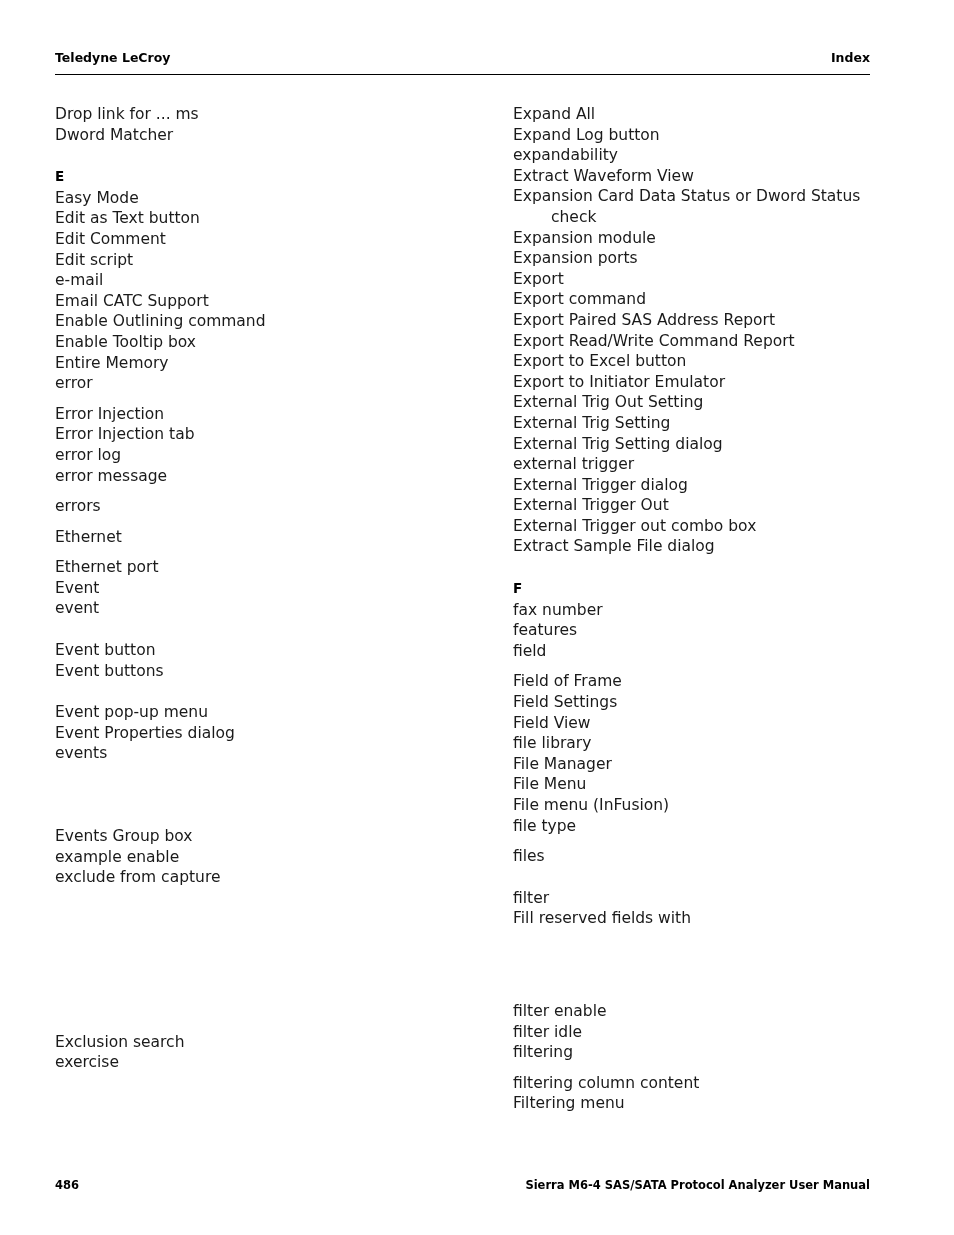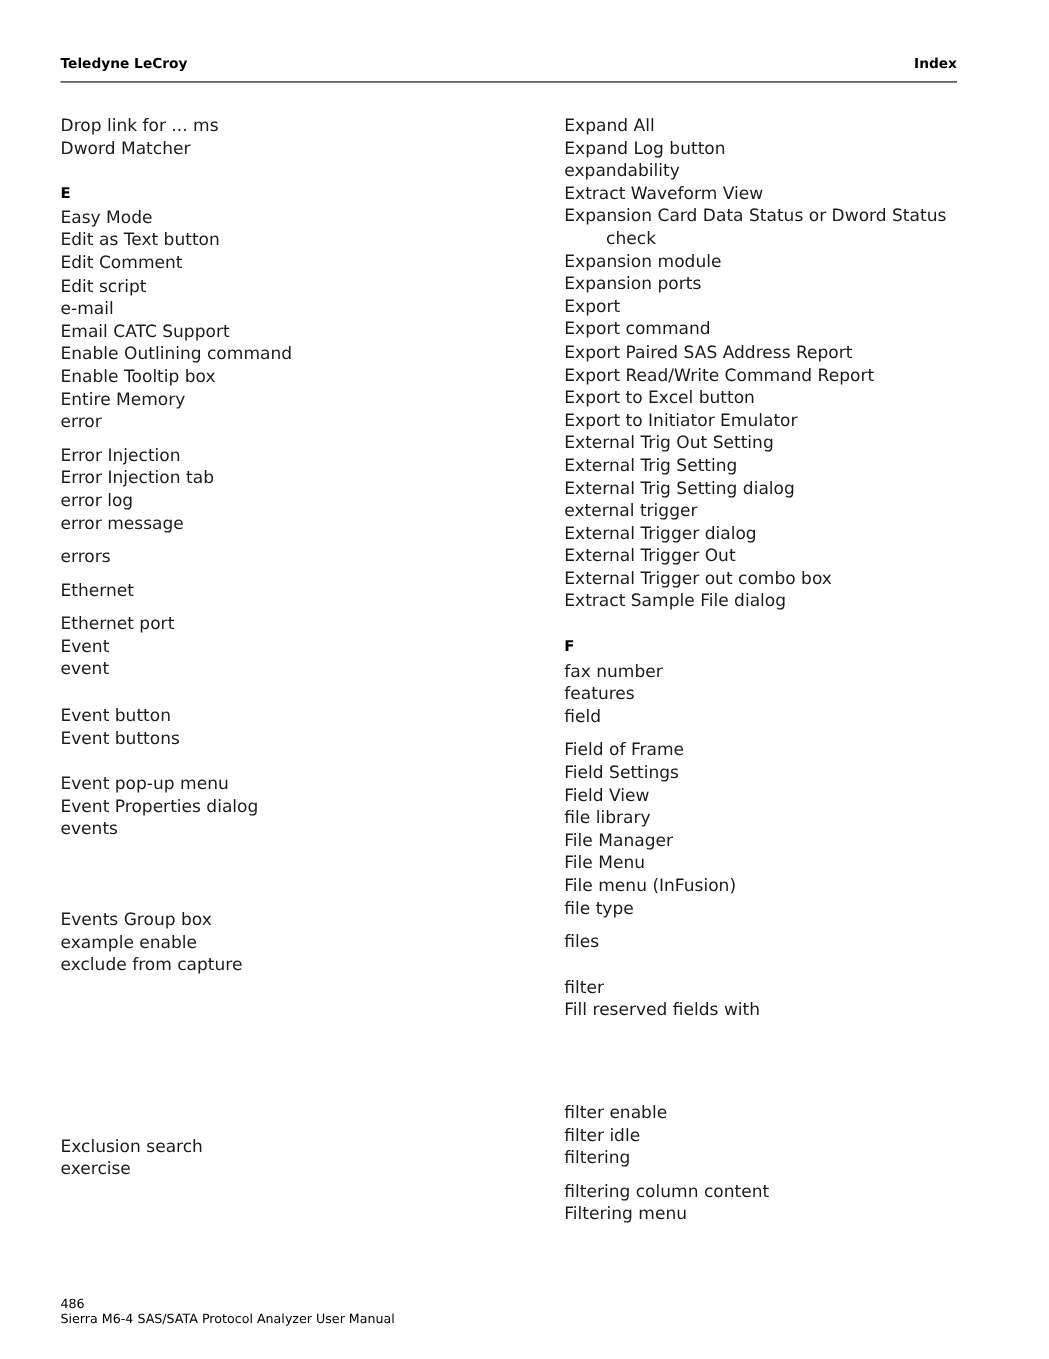--- a/index.html
+++ b/index.html
@@ -45,23 +45,22 @@
   
   .footer {
     position: absolute;
     left: 55px;
     top: 1178px;
     width: 815px;
     display: flex;
     justify-content: space-between;
     align-items: baseline;
     font-size: 11.5px;
-    font-weight: normal;
+    font-weight: bold;
     color: #000;
-    flex-direction: column;
   }
   
   .columns {
     position: absolute;
     left: 0;
     top: 104px;
     width: 954px;
   }
   .col {
     position: absolute;

